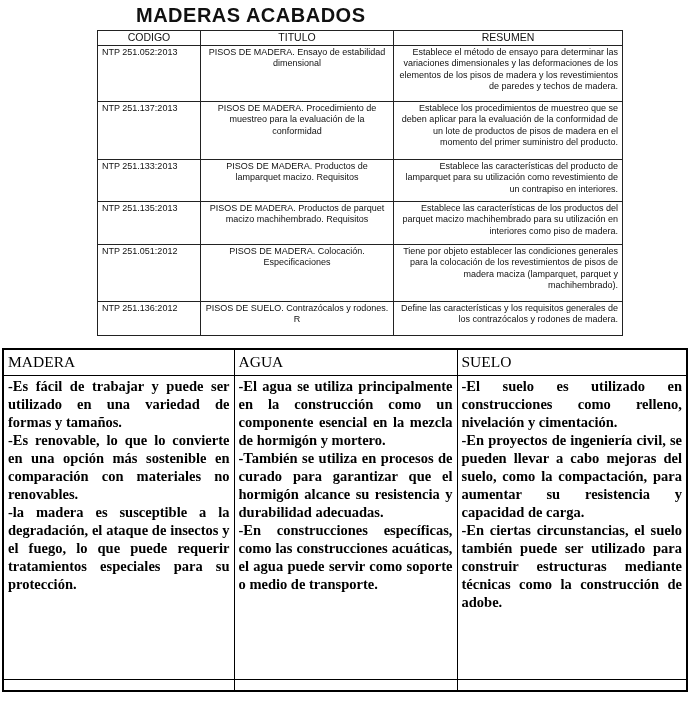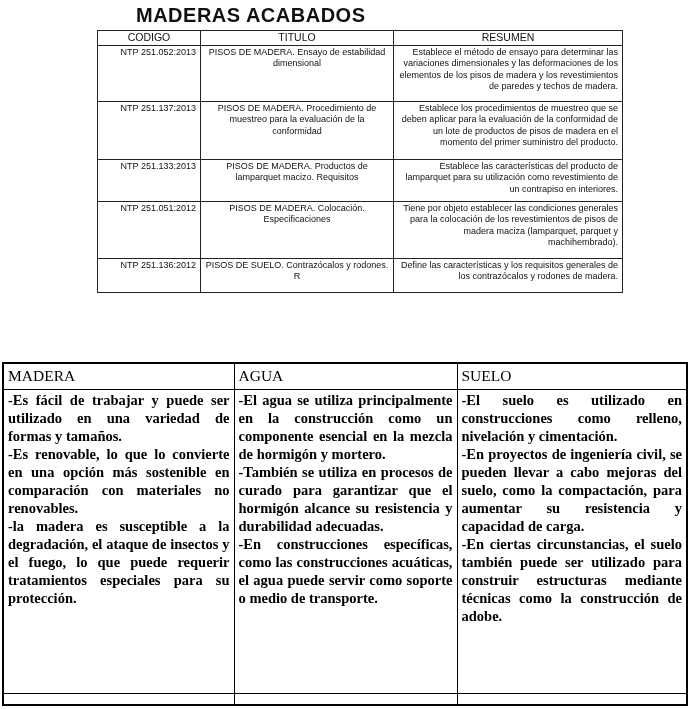--- a/index.html
+++ b/index.html
@@ -50,35 +50,35 @@
   }
   table.ntp-table th {
     font-weight: normal;
     font-size: 10.5px;
     text-align: center;
     padding: 1px 2px;
   }
   table.ntp-table col.c-codigo { width: 103px; }
   table.ntp-table col.c-titulo { width: 193px; }
   table.ntp-table col.c-resumen { width: 229px; }
-  table.ntp-table td.cell-codigo { text-align: right; }
+  table.ntp-table td.cell-codigo { text-align: left; }
   table.ntp-table td.cell-titulo { text-align: center; }
   table.ntp-table td.cell-resumen { text-align: right; }
   tr.ntp-r0 { height: 56px; }
   tr.ntp-r1 { height: 58px; }
   tr.ntp-r2 { height: 42px; }
   tr.ntp-r3 { height: 43px; }
   tr.ntp-r4 { height: 57px; }
   tr.ntp-r5 { height: 34px; }
 
   
   table.materials-table {
     position: absolute;
     left: 2px;
-    top: 362px;
+    top: 348px;
     width: 684px;
     border-collapse: collapse;
     table-layout: fixed;
     font-family: "Liberation Serif", serif;
     font-size: 14.5px;
     line-height: 18px;
     color: #000;
     border: 2px solid #000;
   }
   table.materials-table th,
@@ -135,20 +135,25 @@
     </tr>
     <tr class="ntp-r1">
       <td class="cell-codigo">NTP 251.137:2013</td>
       <td class="cell-titulo">PISOS DE MADERA. Procedimiento de muestreo para la evaluación de la conformidad</td>
       <td class="cell-resumen">Establece los procedimientos de muestreo que se deben aplicar para la evaluación de la conformidad de un lote de productos de pisos de madera en el momento del primer suministro del producto.</td>
     </tr>
     <tr class="ntp-r2">
       <td class="cell-codigo">NTP 251.133:2013</td>
       <td class="cell-titulo">PISOS DE MADERA. Productos de lamparquet macizo. Requisitos</td>
       <td class="cell-resumen">Establece las características del producto de lamparquet para su utilización como revestimiento de un contrapiso en interiores.</td>
+    </tr>
+    <tr class="ntp-r3">
+      <td class="cell-codigo">NTP 251.135:2013</td>
+      <td class="cell-titulo">PISOS DE MADERA. Productos de parquet macizo machihembrado. Requisitos</td>
+      <td class="cell-resumen">Establece las características de los productos del parquet macizo machihembrado para su utilización en interiores como piso de madera.</td>
     </tr>
     <tr class="ntp-r4">
       <td class="cell-codigo">NTP 251.051:2012</td>
       <td class="cell-titulo">PISOS DE MADERA. Colocación. Especificaciones</td>
       <td class="cell-resumen">Tiene por objeto establecer las condiciones generales para la colocación de los revestimientos de pisos de madera maciza (lamparquet, parquet y machihembrado).</td>
     </tr>
     <tr class="ntp-r5">
       <td class="cell-codigo">NTP 251.136:2012</td>
       <td class="cell-titulo">PISOS DE SUELO. Contrazócalos y rodones. R</td>
       <td class="cell-resumen">Define las características y los requisitos generales de los contrazócalos y rodones de madera.</td>

